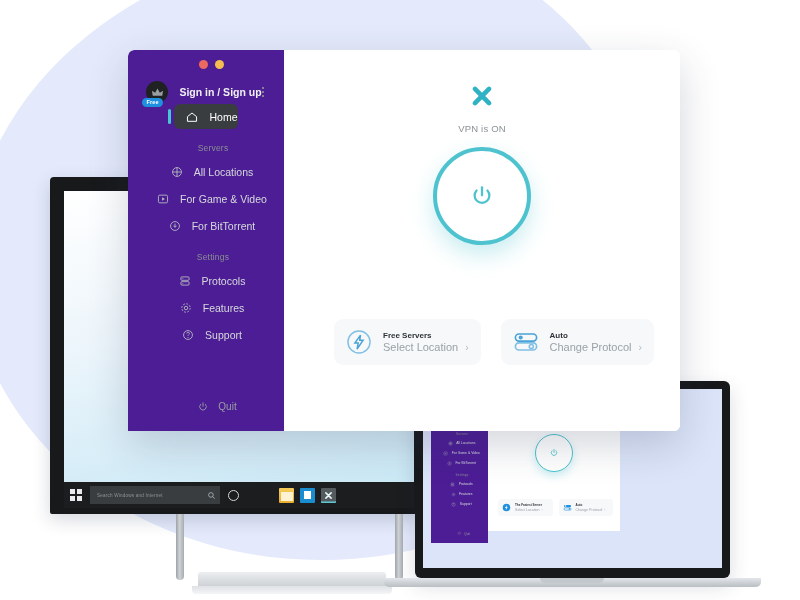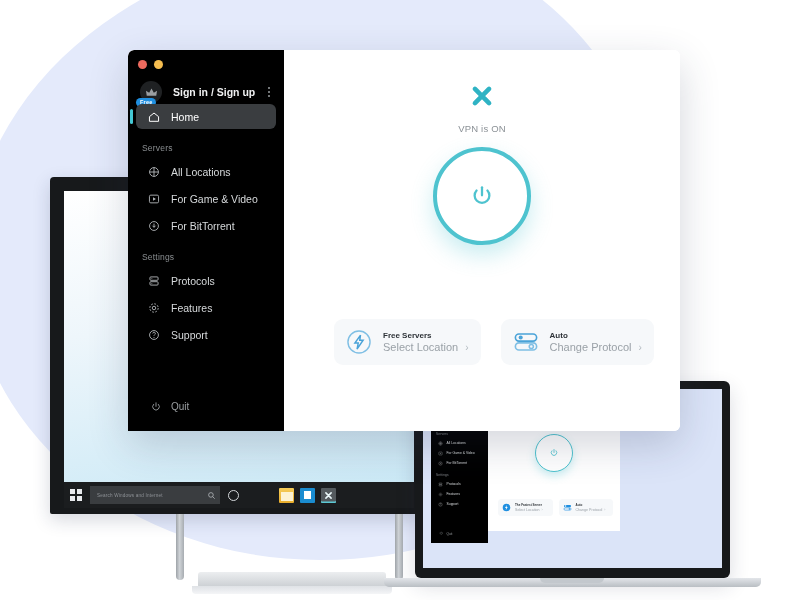--- a/index.html
+++ b/index.html
@@ -117,21 +117,21 @@
     background: linear-gradient(180deg,#e3e6ea,#b9bec3);
     border-radius: 0 0 5px 5px;
   }
   #laptop-notch {
     position: absolute; left: 540px; top: 578px; width: 64px; height: 5px;
     background: #c3c8cd; border-radius: 0 0 5px 5px;
   }
 
   
   .app { position: absolute; display: flex; background: #ffffff; overflow: hidden; }
-  .app-sidebar { background: #000000; display: flex; flex-direction: column; }
+  .app-sidebar { background: #4c1d95; display: flex; flex-direction: column; align-items: center; }
   .app-main { flex: 1; background: #ffffff; position: relative; }
 
   
   #app-main-window {
     left: 128px; top: 50px; width: 552px; height: 381px;
     border-radius: 6px 6px 6px 0;
     box-shadow: 0 14px 40px rgba(40,50,80,.20);
   }
   #app-main-window .app-sidebar { width: 156px; border-radius: 6px 0 0 0; padding: 0; }
 

